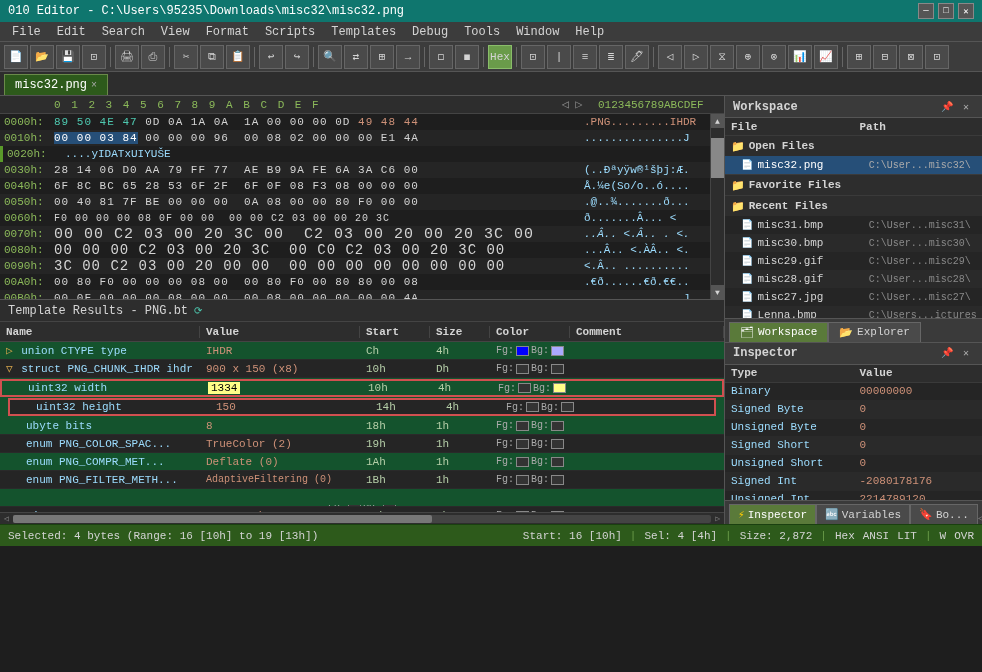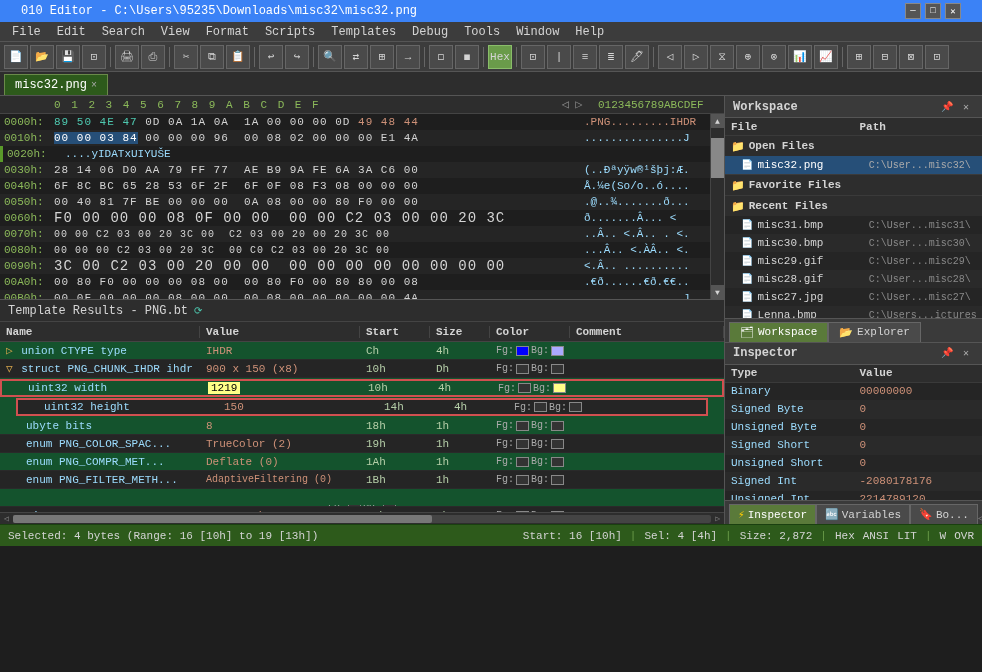--- a/index.html
+++ b/index.html
@@ -9,26 +9,26 @@
       background: #1e1e1e;
       color: #d4d4d4;
       width: 982px;
       height: 672px;
       overflow: hidden;
       user-select: none;
     }
 
     
     #title-bar {
-      background: #3b82f6;
+      background: #0f766e;
       color: #fff;
       height: 22px;
       display: flex;
       align-items: center;
-      padding: 0 21px;
+      padding: 0 8px;
       font-size: 12px;
       justify-content: space-between;
     }
     #title-bar .window-controls { display: flex; gap: 4px; }
     #title-bar .win-btn {
       width: 16px; height: 16px;
       background: #555;
       border: 1px solid #888;
       display: flex; align-items: center; justify-content: center;
       font-size: 9px; cursor: pointer; color: #fff;
@@ -482,31 +482,31 @@
             <span class="hex-row-bytes" style="flex:1; font-size:11px;">6F 8C BC 65 28 53 6F 2F &nbsp;6F 0F 08 F3 08 00 00 00</span>
             <span class="hex-row-ascii" style="width:130px; padding-left:8px; color:#9cdcfe;">Å.¼e(So/o..ó....</span>
           </div>
           <div class="hex-row" style="background:#252525;">
             <span class="hex-row-offset" style="color:#8cba5a; width:50px;">0050h:</span>
             <span class="hex-row-bytes" style="flex:1; font-size:11px;">00 40 81 7F BE 00 00 00 &nbsp;0A 08 00 00 80 F0 00 00</span>
             <span class="hex-row-ascii" style="width:130px; padding-left:8px; color:#9cdcfe;">.@..¾.......ð...</span>
           </div>
           <div class="hex-row">
             <span class="hex-row-offset" style="color:#8cba5a; width:50px;">0060h:</span>
-            <span class="hex-row-bytes" style="flex:1; font-size:14px;">F0 00 00 00 08 0F 00 00 &nbsp;00 00 C2 03 00 00 20 3C</span>
+            <span class="hex-row-bytes" style="flex:1; font-size:10px;">F0 00 00 00 08 0F 00 00 &nbsp;00 00 C2 03 00 00 20 3C</span>
             <span class="hex-row-ascii" style="width:130px; padding-left:8px; color:#9cdcfe;">ð.......Â... &lt;</span>
           </div>
           <div class="hex-row" style="background:#252525;">
             <span class="hex-row-offset" style="color:#8cba5a; width:50px;">0070h:</span>
-            <span class="hex-row-bytes" style="flex:1; font-size:10px;">00 00 C2 03 00 20 3C 00 &nbsp;C2 03 00 20 00 20 3C 00</span>
-            <span class="hex-row-ascii" style="width:130px; padding-left:8px; color:#9cdcfe;">..Â.. &lt;.Â.. . &lt;.</span>
+            <span class="hex-row-bytes" style="flex:1; font-size:15px;">00 00 C2 03 00 20 3C 00 &nbsp;C2 03 00 20 00 20 3C 00</span>
+            <span class="hex-row-ascii" style="width:130px; padding-left:8px; color:#9cdcfe;font-style:italic;">..Â.. &lt;.Â.. . &lt;.</span>
           </div>
           <div class="hex-row">
             <span class="hex-row-offset" style="color:#8cba5a; width:50px;">0080h:</span>
-            <span class="hex-row-bytes" style="flex:1; font-size:10px;">00 00 00 C2 03 00 20 3C &nbsp;00 C0 C2 03 00 20 3C 00</span>
+            <span class="hex-row-bytes" style="flex:1; font-size:14px;">00 00 00 C2 03 00 20 3C &nbsp;00 C0 C2 03 00 20 3C 00</span>
             <span class="hex-row-ascii" style="width:130px; padding-left:8px; color:#9cdcfe;">...Â.. &lt;.ÀÂ.. &lt;.</span>
           </div>
           <div class="hex-row" style="background:#252525;">
             <span class="hex-row-offset" style="color:#8cba5a; width:50px;">0090h:</span>
             <span class="hex-row-bytes" style="flex:1; font-size:14px;">3C 00 C2 03 00 20 00 00 &nbsp;00 00 00 00 00 00 00 00</span>
             <span class="hex-row-ascii" style="width:130px; padding-left:8px; color:#9cdcfe;">&lt;.Â.. ..........</span>
           </div>
           <div class="hex-row">
             <span class="hex-row-offset" style="color:#8cba5a; width:50px;">00A0h:</span>
             <span class="hex-row-bytes" style="flex:1; font-size:11px;">00 80 F0 00 00 00 08 00 &nbsp;00 80 F0 00 80 80 00 08</span>
@@ -570,33 +570,33 @@
             <span style="font-size:10px; color:#aaa;">Fg:</span>
               <span style="width:14px; height:10px; background:#333; border:1px solid #888; display:inline-block;"></span>
             <span style="font-size:10px; color:#aaa;">Bg:</span>
               <span style="width:14px; height:10px; background:#333; border:1px solid #888; display:inline-block;"></span>
           </div>
           <div class="t-cell t-cell-comment" style="flex:1; padding:0 6px;"></div>
         </div>
 
         <div class="t-row" style="display:flex; align-items:center; height:18px; font-size:11px; border:2px solid #d05050; margin:1px 0;">
           <div class="t-cell t-cell-name" style="width:200px; padding:0 6px; color:#9cdcfe;"><span style="margin-left:20px;">uint32 width</span></div>
-          <div class="t-cell t-cell-value" style="width:160px; padding:0 6px; color:#000;"><span style="background:#ffff88; color:#000; padding:0 3px; display:inline-block;">1219</span></div>
+          <div class="t-cell t-cell-value" style="width:160px; padding:0 6px; color:#000;"><span style="background:#ffff88; color:#000; padding:0 3px; display:inline-block;">1334</span></div>
           <div class="t-cell t-cell-start" style="width:70px; padding:0 6px; color:#b5cea8;">10h</div>
           <div class="t-cell t-cell-size" style="width:60px; padding:0 6px; color:#b5cea8;">4h</div>
           <div class="t-cell t-cell-color" style="width:80px; padding:0 6px; display:flex; align-items:center; gap:2px;">
             <span style="font-size:10px; color:#aaa;">Fg:</span>
               <span style="width:14px; height:10px; background:#333; border:1px solid #888; display:inline-block;"></span>
             <span style="font-size:10px; color:#aaa;">Bg:</span>
               <span style="width:14px; height:10px; background:#ffff88; border:1px solid #888; display:inline-block;"></span>
           </div>
           <div class="t-cell t-cell-comment" style="flex:1; padding:0 6px;"></div>
         </div>
 
-        <div class="t-row" style="display:flex; align-items:center; height:18px; font-size:11px; border:2px solid #d05050; margin:1px 16px; background:#252525;">
+        <div class="t-row" style="display:flex; align-items:center; height:18px; font-size:11px; border:2px solid #d05050; margin:1px 8px; background:#252525;">
           <div class="t-cell t-cell-name" style="width:200px; padding:0 6px; color:#9cdcfe;"><span style="margin-left:20px;">uint32 height</span></div>
           <div class="t-cell t-cell-value" style="width:160px; padding:0 6px; color:#ce9178;">150</div>
           <div class="t-cell t-cell-start" style="width:70px; padding:0 6px; color:#b5cea8;">14h</div>
           <div class="t-cell t-cell-size" style="width:60px; padding:0 6px; color:#b5cea8;">4h</div>
           <div class="t-cell t-cell-color" style="width:80px; padding:0 6px; display:flex; align-items:center; gap:2px;">
             <span style="font-size:10px; color:#aaa;">Fg:</span>
               <span style="width:14px; height:10px; background:#333; border:1px solid #888; display:inline-block;"></span>
             <span style="font-size:10px; color:#aaa;">Bg:</span>
               <span style="width:14px; height:10px; background:#333; border:1px solid #888; display:inline-block;"></span>
           </div>

